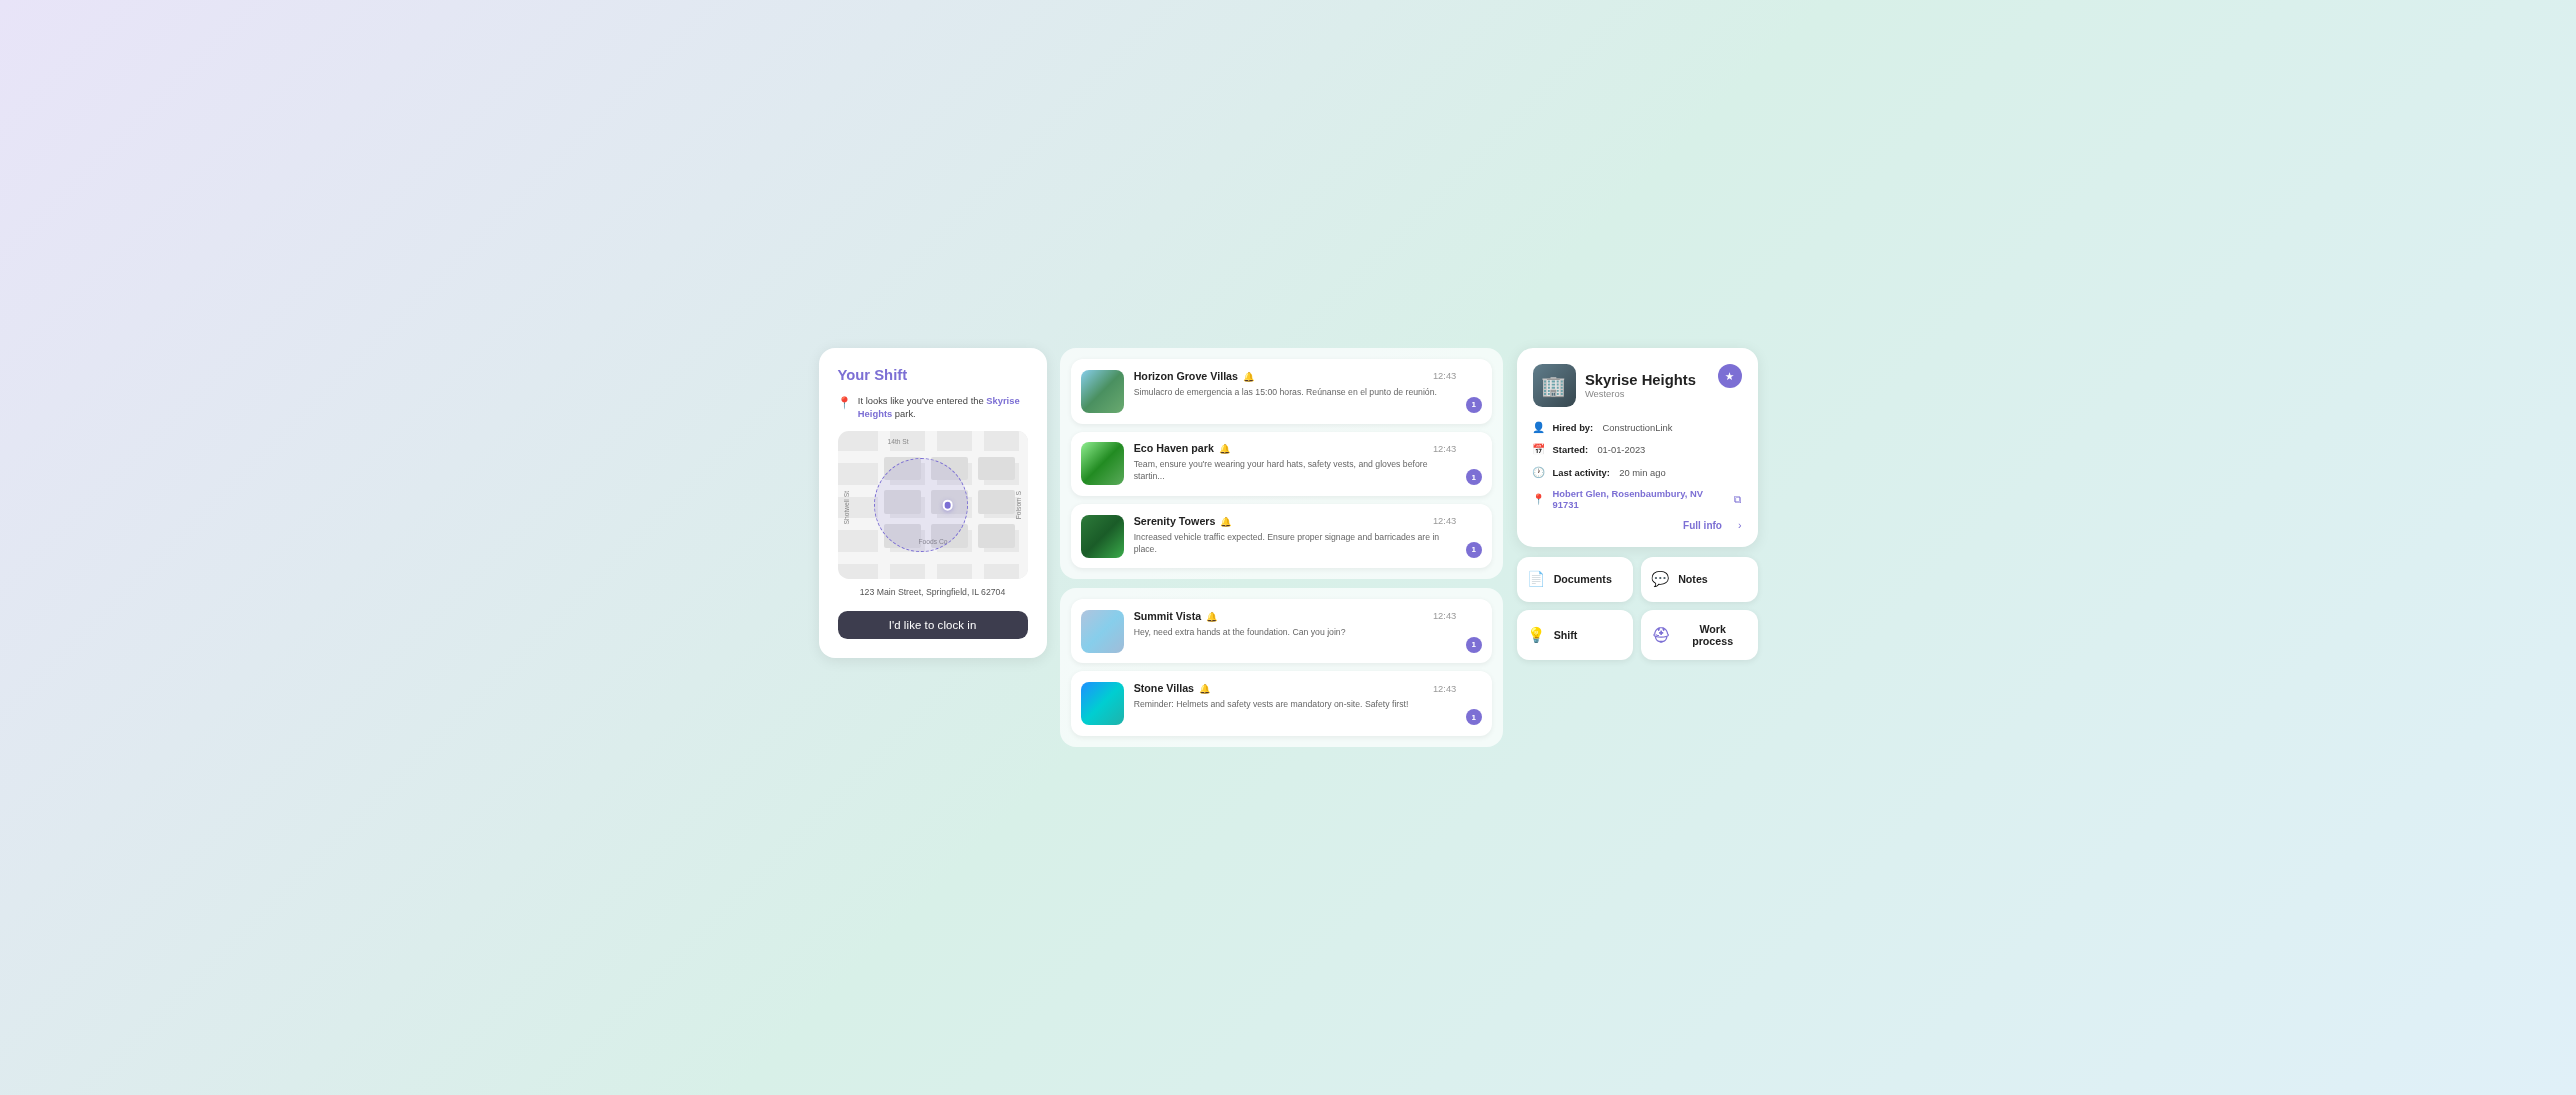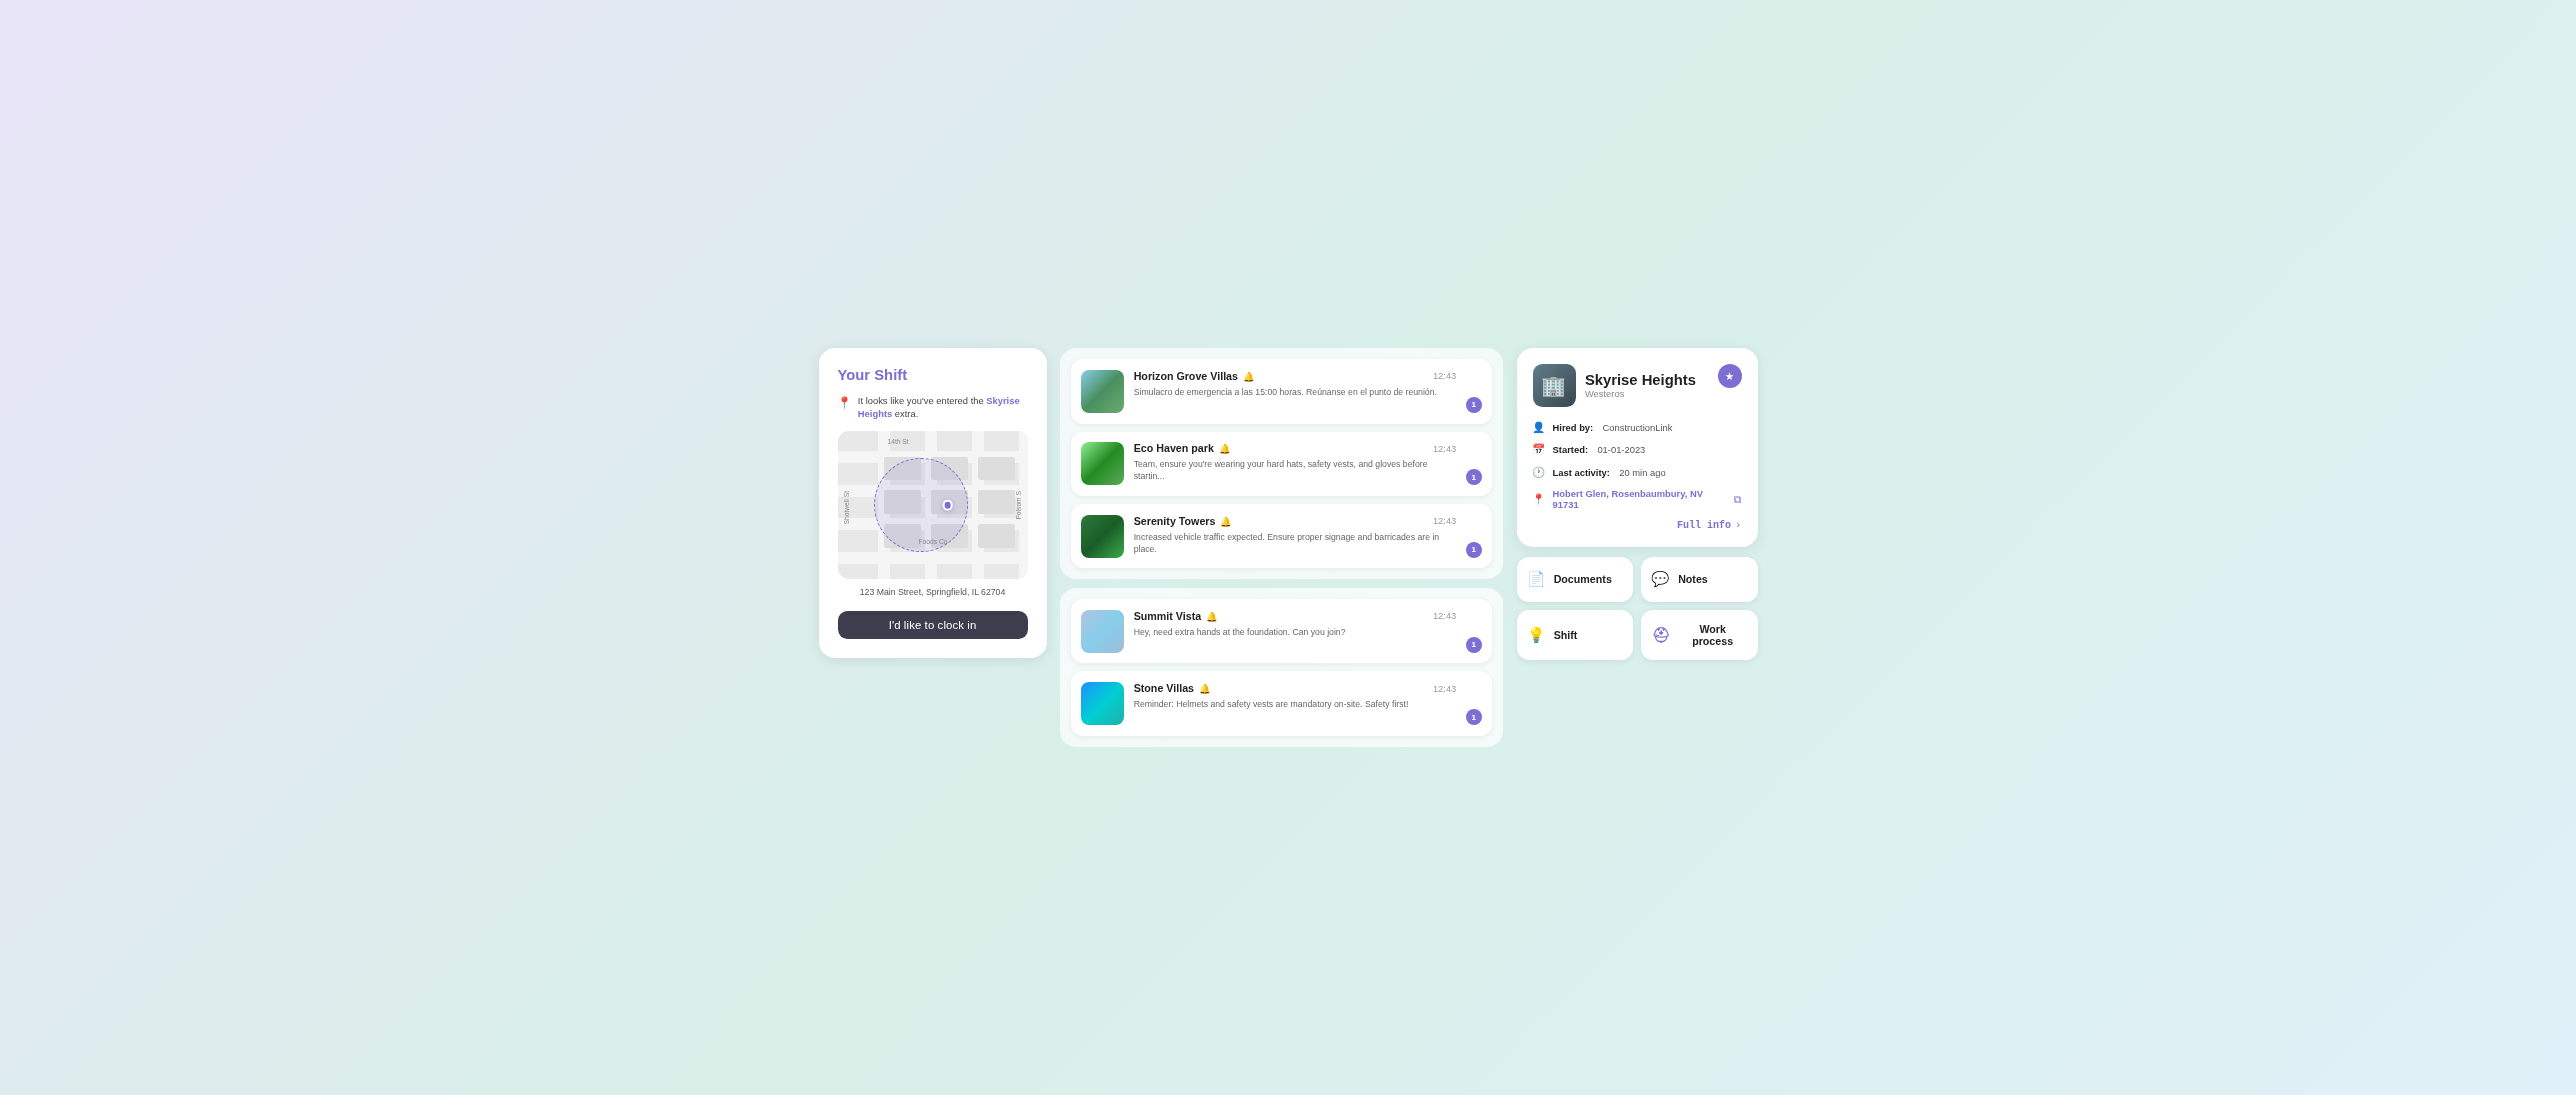--- a/index.html
+++ b/index.html
@@ -320,23 +320,22 @@
     .copy-icon {
       color: #7c6fd4;
       cursor: pointer;
       font-size: 10.7px;
       margin-left: auto;
     }
     .full-info-row {
       display: flex;
       align-items: center;
       justify-content: flex-end;
-      gap: 4px;
+      gap: 16px;
       margin-top: 2.7px;
-      font-family: Liberation Mono, monospace;
     }
     .full-info-link {
       color: #7c6fd4;
       font-size: 10px;
       font-weight: 600;
       cursor: pointer;
     }
     .chevron-icon {
       color: #7c6fd4;
       font-size: 10.7px;
@@ -373,21 +372,21 @@
 <body>
 
 <div class="main-container">
 
   <div class="left-panel">
     <div class="shift-title">Your Shift</div>
     <div class="location-notice">
       <span class="pin-icon">📍</span>
       <span>
         <span>It looks like you've entered the</span>
-        <span class="location-link">Skyrise Heights</span><span> extra.</span>
+        <span class="location-link">Skyrise Heights</span><span> park.</span>
       </span>
     </div>
 
     
     <div class="map-container">
 
       <div class="map-road-h" style="top:20px;"></div>
       <div class="map-road-h" style="top:54px;"></div>
       <div class="map-road-h" style="top:87px;"></div>
       <div class="map-road-h" style="top:121px;"></div>

